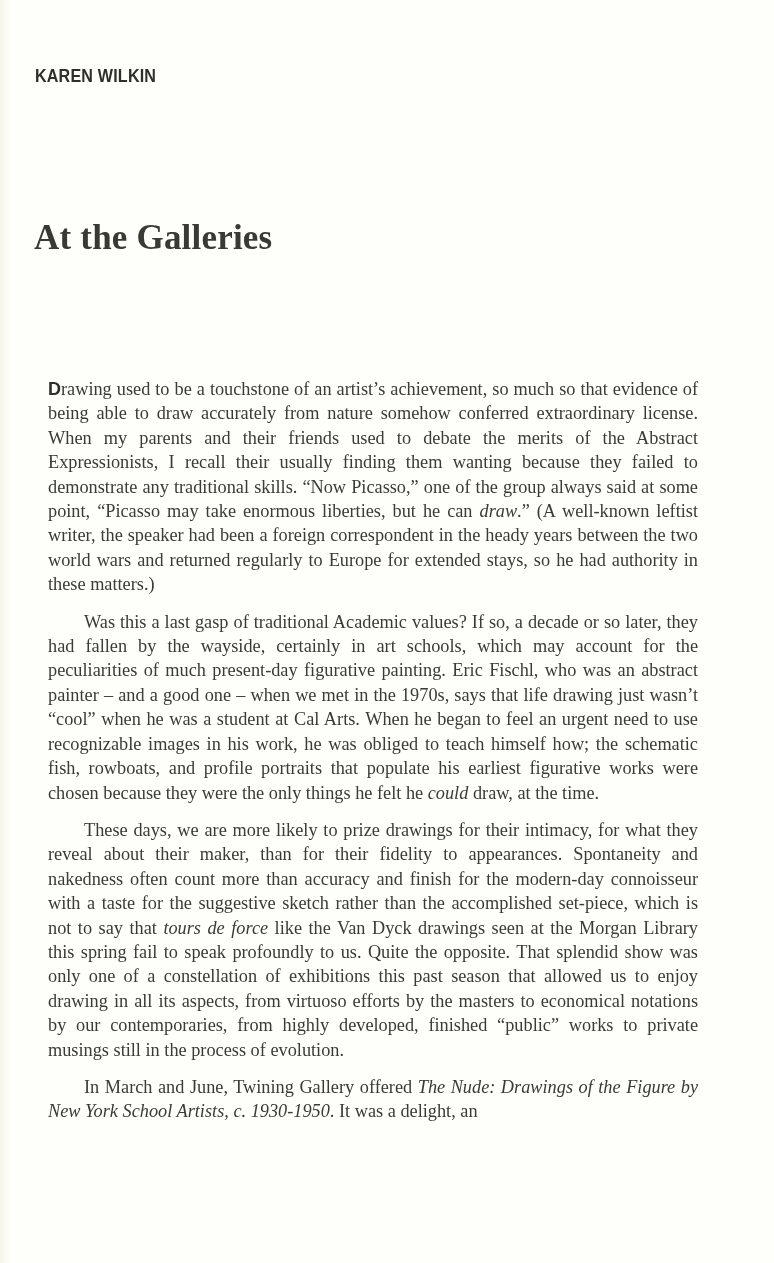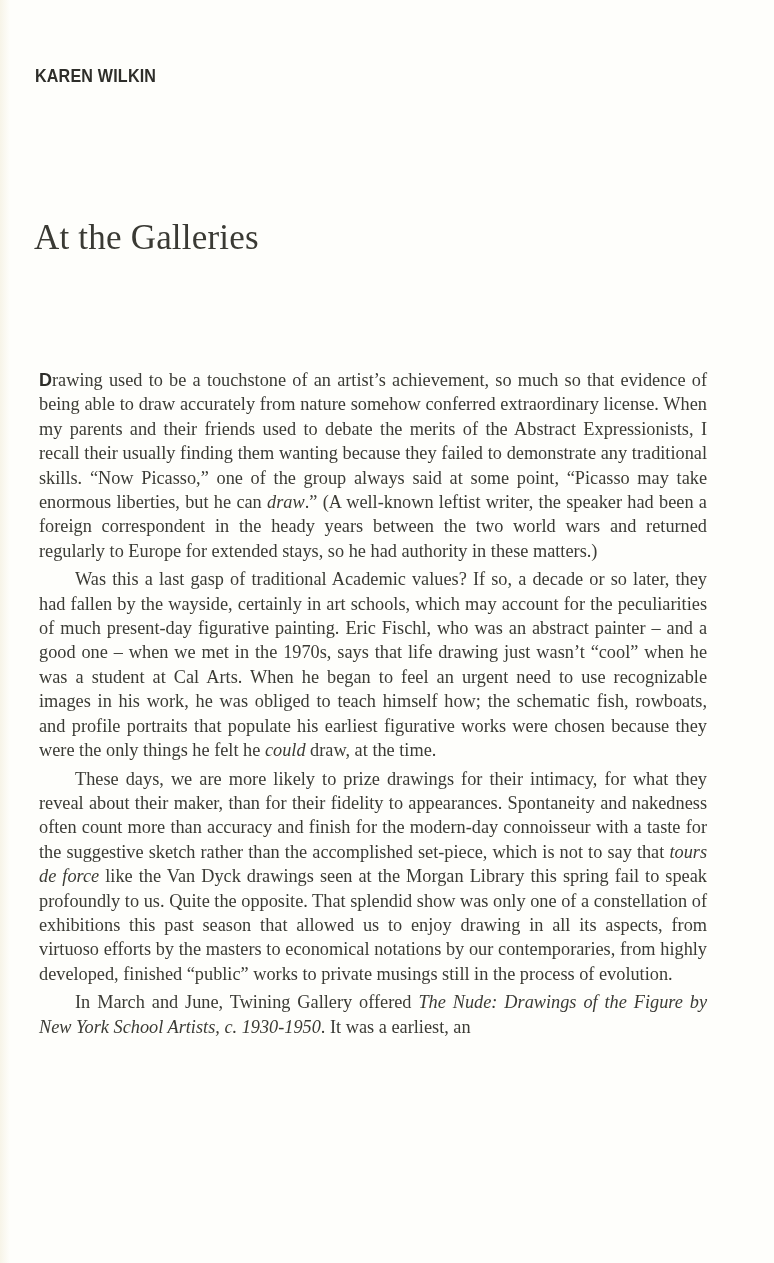--- a/index.html
+++ b/index.html
@@ -31,37 +31,37 @@
       letter-spacing: 0.2px;
       color: #2e2e2a;
       transform: scaleX(0.92);
       transform-origin: left top;
     }
     .title {
       position: absolute;
       left: 34px;
       top: 218px;
       font-size: 35px;
-      font-weight: normal;
+      font-weight: bold;
       color: #3a3a34;
       margin: 0;
       letter-spacing: 0.2px;
     }
     .body-text {
       position: absolute;
       left: 35px;
       top: 364px;
       width: 676px;
       font-size: 18.3px;
       line-height: 24.4px;
       text-align: justify;
       color: #3b3b35;
     }
     .body-text p {
-      margin: 4px;
+      margin: 13px;
       text-indent: 36px;
       text-align: justify;
     }
     .body-text p.first {
       text-indent: 0;
     }
     .dropcap {
       font-family: "Liberation Sans", "DejaVu Sans", sans-serif;
       font-weight: bold;
       font-size: 18px;
@@ -75,14 +75,14 @@
 <div class="left-edge"></div>
 
 <div class="author">KAREN WILKIN</div>
 
 <h1 class="title">At the Galleries</h1>
 
 <div class="body-text">
   <p class="first"><span class="dropcap">D</span><span>rawing used to be a touchstone of an artist’s achievement, so much so that evidence of being able to draw accurately from nature somehow conferred extraordinary license. When my parents and their friends used to debate the merits of the Abstract Expressionists, I recall their usually finding them wanting because they failed to demonstrate any traditional skills. “Now Picasso,” one of the group always said at some point, “Picasso may take enormous liberties, but he can </span><em>draw</em><span>.” (A well-known leftist writer, the speaker had been a foreign correspondent in the heady years between the two world wars and returned regularly to Europe for extended stays, so he had authority in these matters.)</span></p>
   <p><span>Was this a last gasp of traditional Academic values? If so, a decade or so later, they had fallen by the wayside, certainly in art schools, which may account for the peculiarities of much present-day figurative painting. Eric Fischl, who was an abstract painter – and a good one – when we met in the 1970s, says that life drawing just wasn’t “cool” when he was a student at Cal Arts. When he began to feel an urgent need to use rec­ognizable images in his work, he was obliged to teach himself how; the schematic fish, rowboats, and profile portraits that populate his earliest figurative works were chosen because they were the only things he felt he </span><em>could</em><span> draw, at the time.</span></p>
   <p><span>These days, we are more likely to prize drawings for their intimacy, for what they reveal about their maker, than for their fidelity to appear­ances. Spontaneity and nakedness often count more than accuracy and finish for the modern-day connoisseur with a taste for the suggestive sketch rather than the accomplished set-piece, which is not to say that </span><em>tours de force</em><span> like the Van Dyck drawings seen at the Morgan Library this spring fail to speak profoundly to us. Quite the opposite. That splendid show was only one of a constellation of exhibitions this past season that allowed us to enjoy drawing in all its aspects, from virtuoso efforts by the masters to economical notations by our contemporaries, from highly developed, finished “public” works to private musings still in the process of evolution.</span></p>
-  <p><span>In March and June, Twining Gallery offered </span><em>The Nude: Drawings of the Figure by New York School Artists, c. 1930-1950</em><span>. It was a earliest, an</span></p>
+  <p><span>In March and June, Twining Gallery offered </span><em>The Nude: Drawings of the Figure by New York School Artists, c. 1930-1950</em><span>. It was a delight, an</span></p>
 </div>
 
 </body></html>

